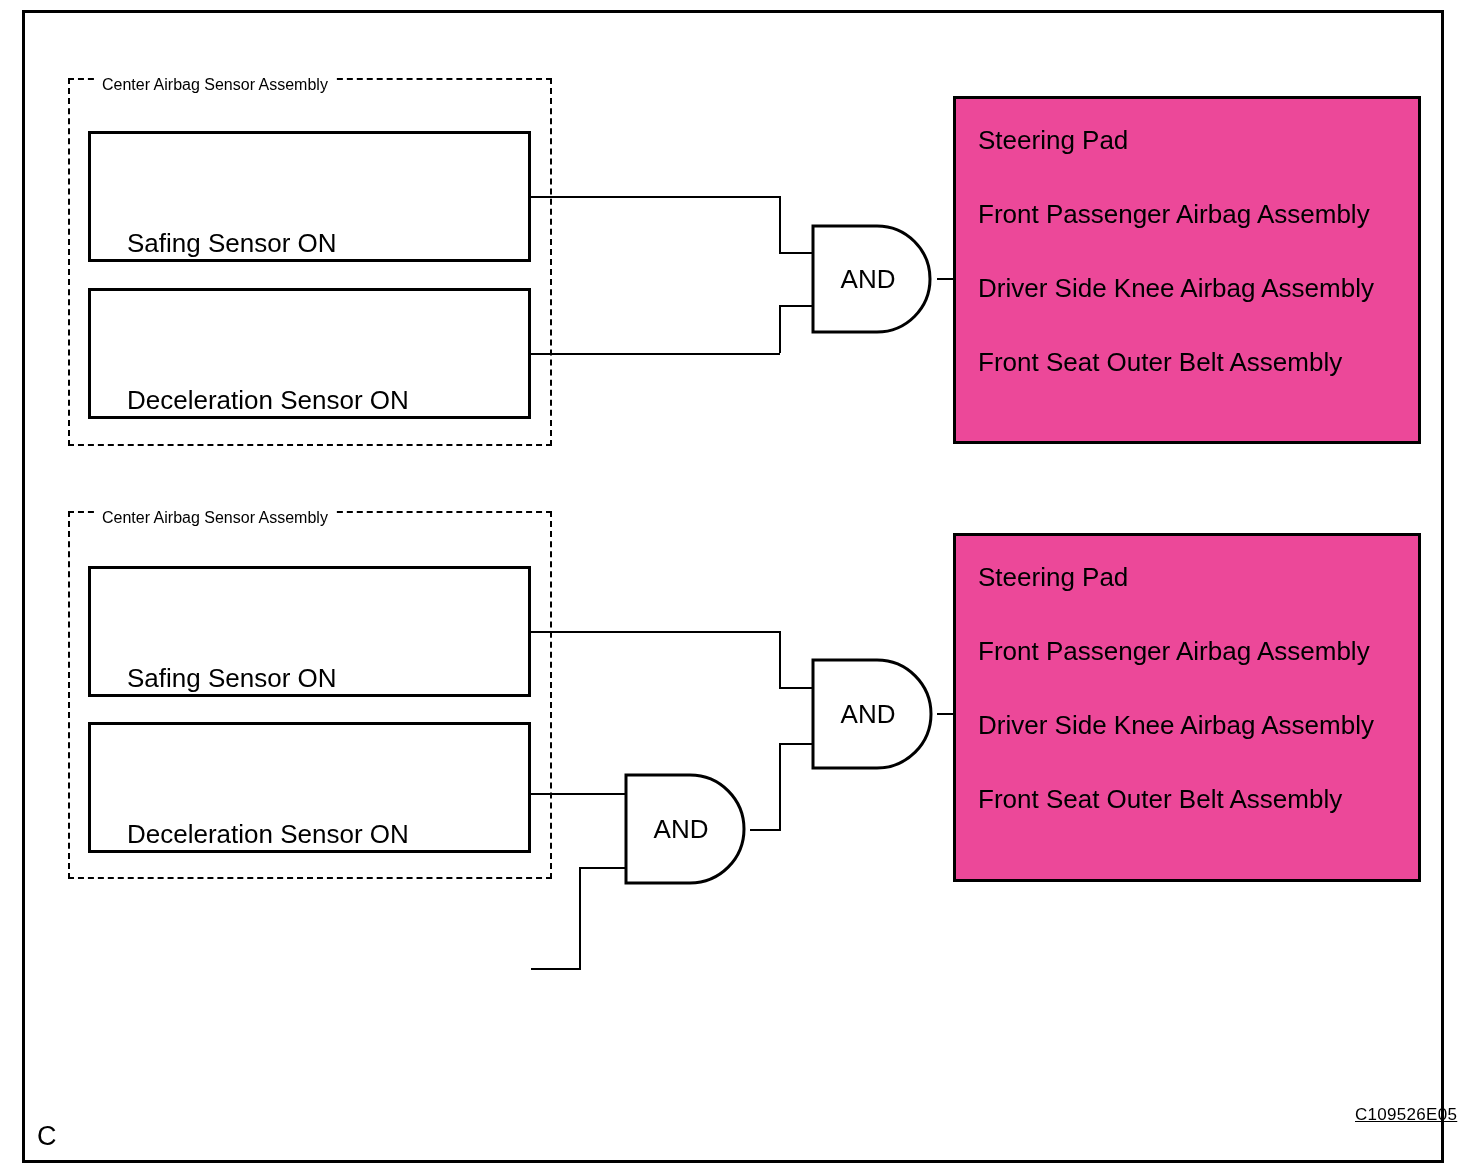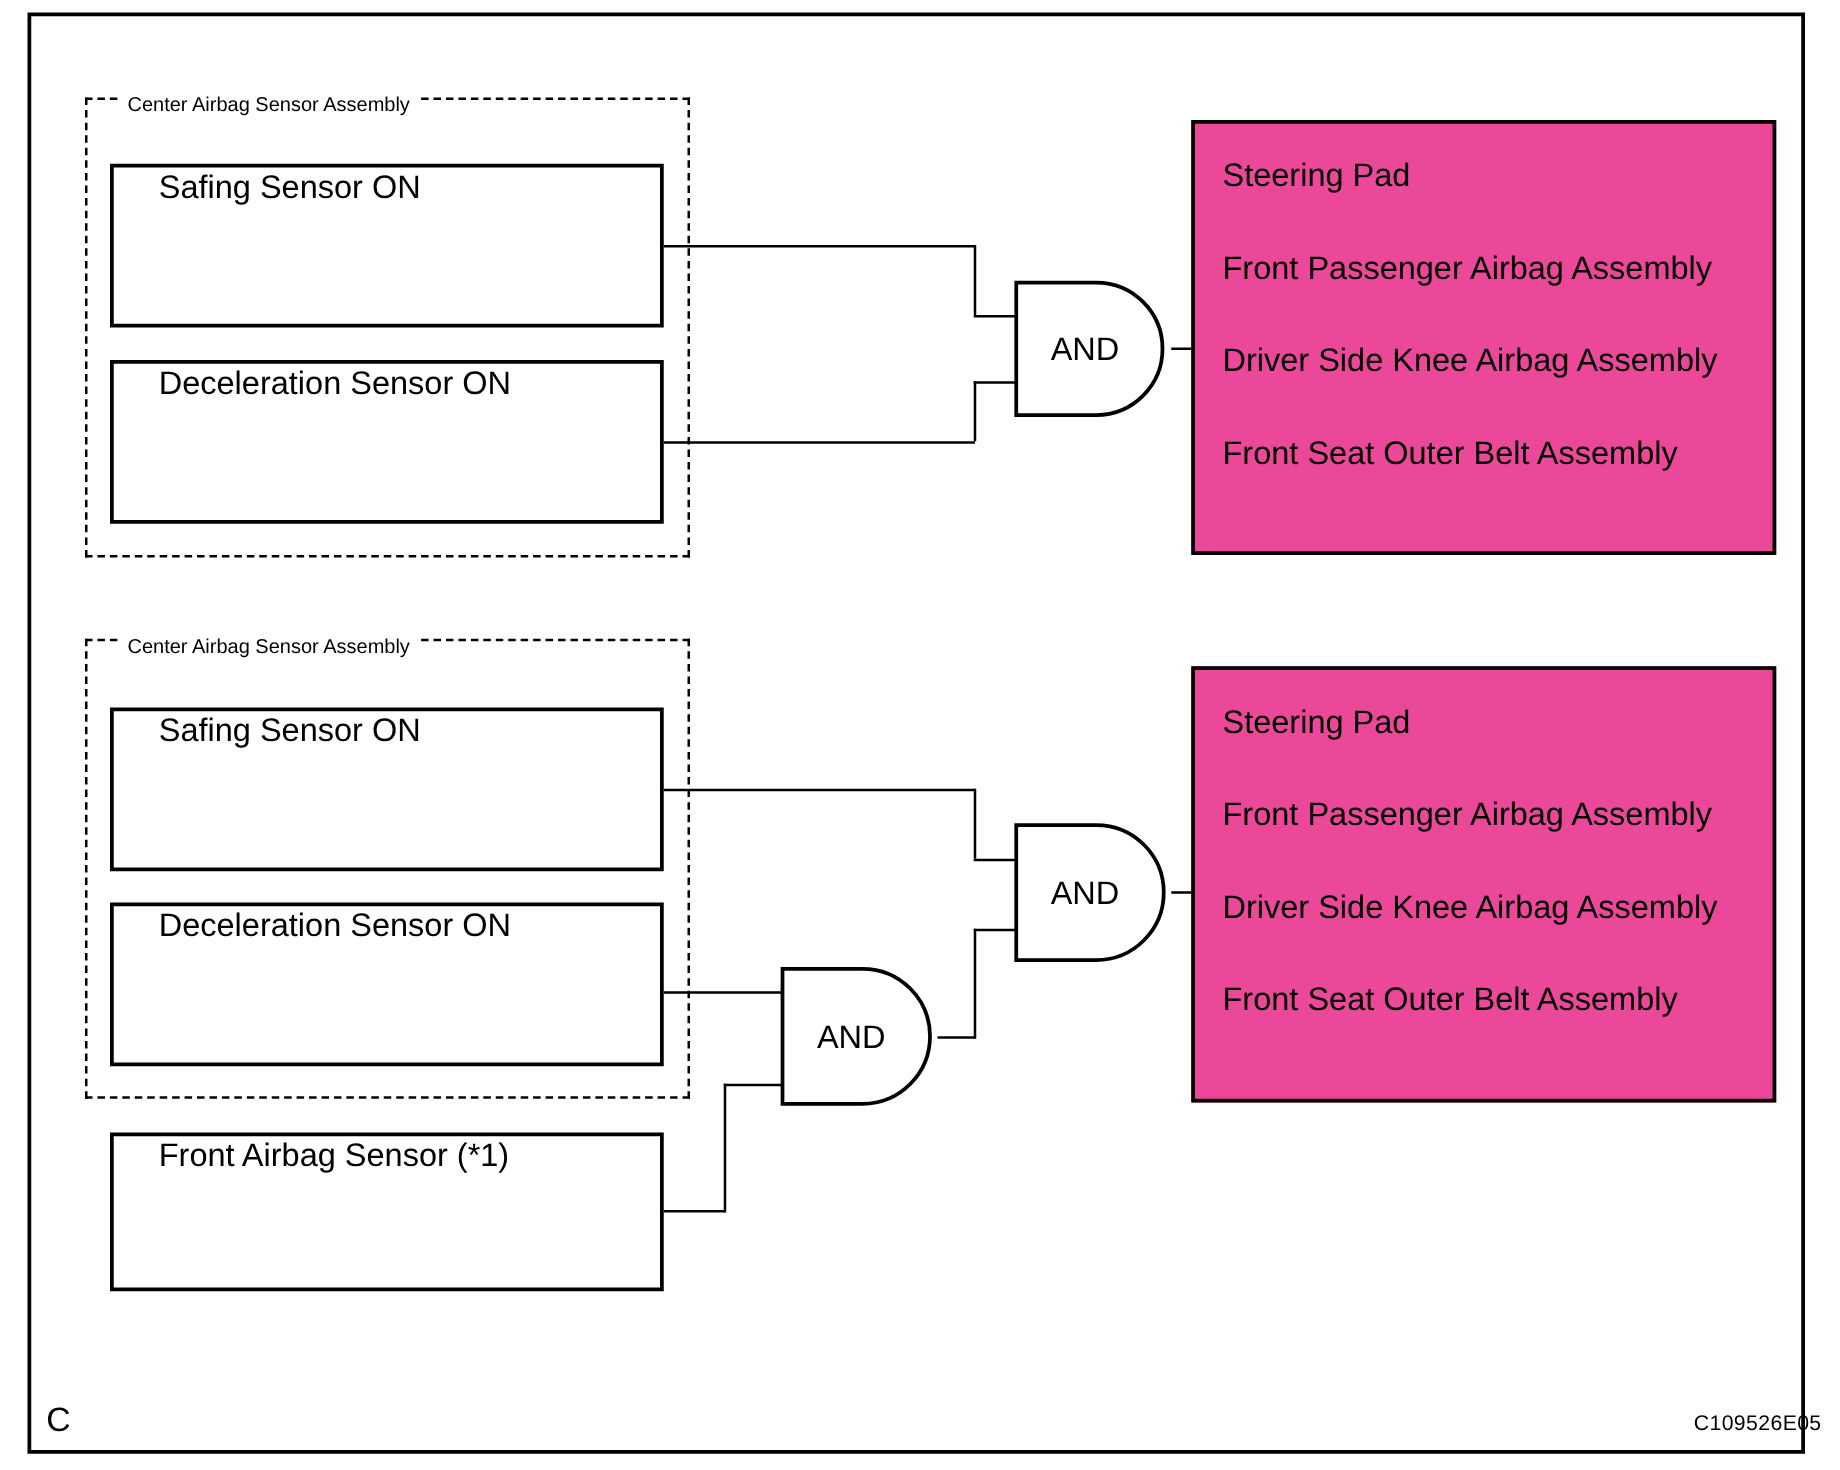--- a/index.html
+++ b/index.html
@@ -43,21 +43,21 @@
     padding: 0 6px;
     white-space: nowrap;
   }
   
   .block {
     position: absolute;
     border: 3px solid #000000;
     box-sizing: border-box;
     background: #ffffff;
     display: flex;
-    align-items: flex-start;
+    align-items: flex-end;
   }
   .block-label {
     font-size: 26px;
     padding-left: 36px;
     white-space: nowrap;
   }
   
   .outbox {
     position: absolute;
     border: 3px solid #000000;
@@ -165,23 +165,20 @@
   <div class="group-label" style="left:96px; top:505px;">Center Airbag Sensor Assembly</div>
 
   <div class="block" style="left:88px; top:566px; width:443px; height:131px;">
     <span class="block-label">Safing Sensor ON</span>
   </div>
 
   <div class="block" style="left:88px; top:722px; width:443px; height:131px;">
     <span class="block-label">Deceleration Sensor ON</span>
   </div>
 
-  <div class="block" style="left:88px; top:906px; width:443px; height:127px;">
-    <span class="block-label">Front Airbag Sensor (*1)</span>
-  </div>
 
   <div class="wire-h" style="left:531px; top:631px; width:249px;"></div>
   <div class="wire-v" style="left:779px; top:631px; height:56px;"></div>
   <div class="wire-h" style="left:779px; top:687px; width:33px;"></div>
 
   <div class="wire-h" style="left:531px; top:793px; width:94px;"></div>
 
   <div class="wire-h" style="left:531px; top:968px; width:49px;"></div>
   <div class="wire-v" style="left:579px; top:867px; height:103px;"></div>
   <div class="wire-h" style="left:579px; top:867px; width:46px;"></div>
@@ -207,15 +204,15 @@
   <div class="wire-h" style="left:937px; top:713px; width:18px;"></div>
 
   <div class="outbox" style="left:953px; top:533px; width:468px; height:349px;">
     <div class="outbox-item">Steering Pad</div>
     <div class="outbox-item">Front Passenger Airbag Assembly</div>
     <div class="outbox-item">Driver Side Knee Airbag Assembly</div>
     <div class="outbox-item">Front Seat Outer Belt Assembly</div>
   </div>
 
   <div class="corner-letter" style="left:37px; top:1123px;">C</div>
-  <div class="doc-code" style="left:1355px; top:1130px;">C109526E05</div>
+  <div class="doc-code" style="left:1355px; top:1106px;text-decoration:underline;">C109526E05</div>
 
 </div>
 
 </body></html>

